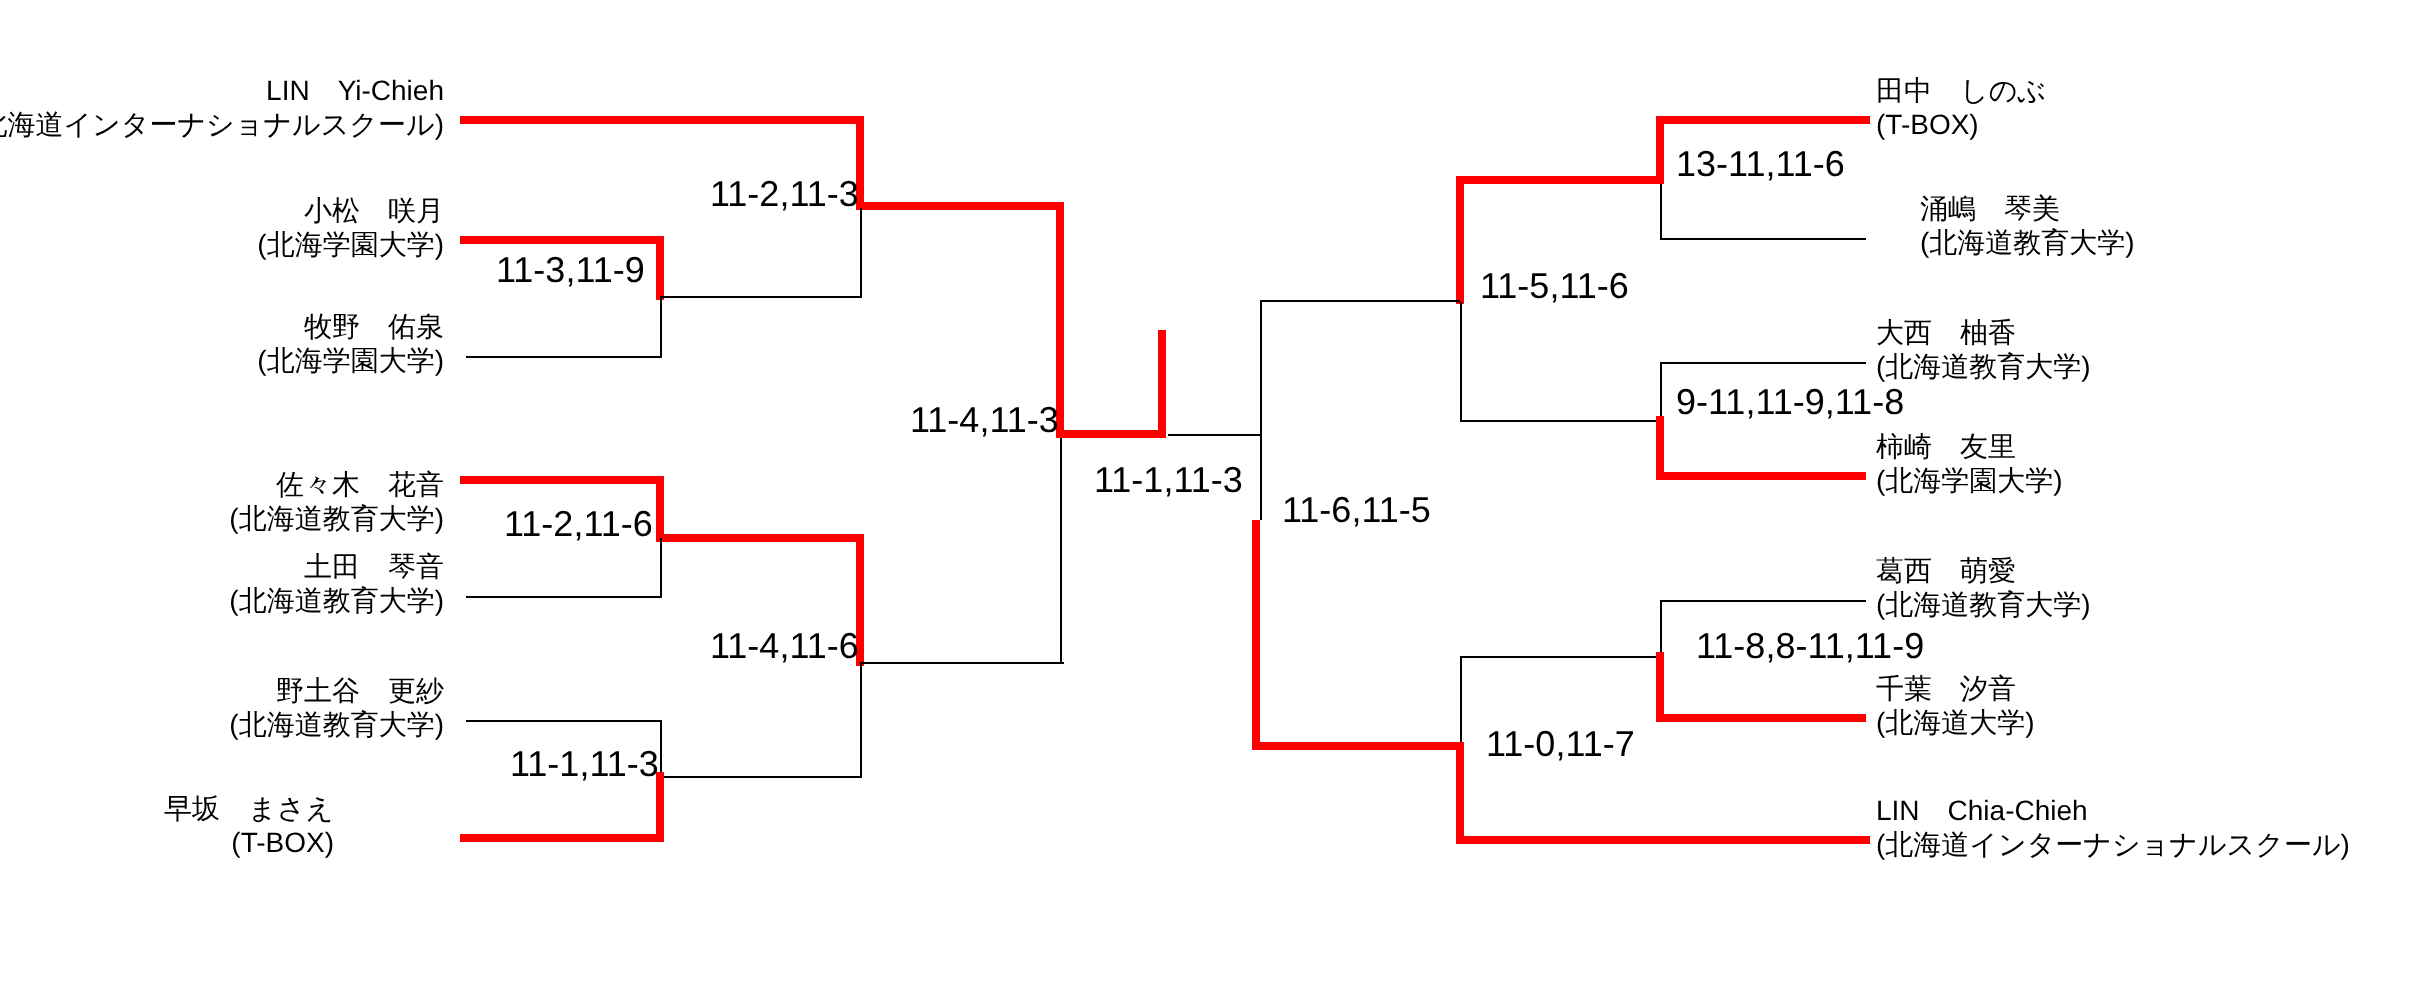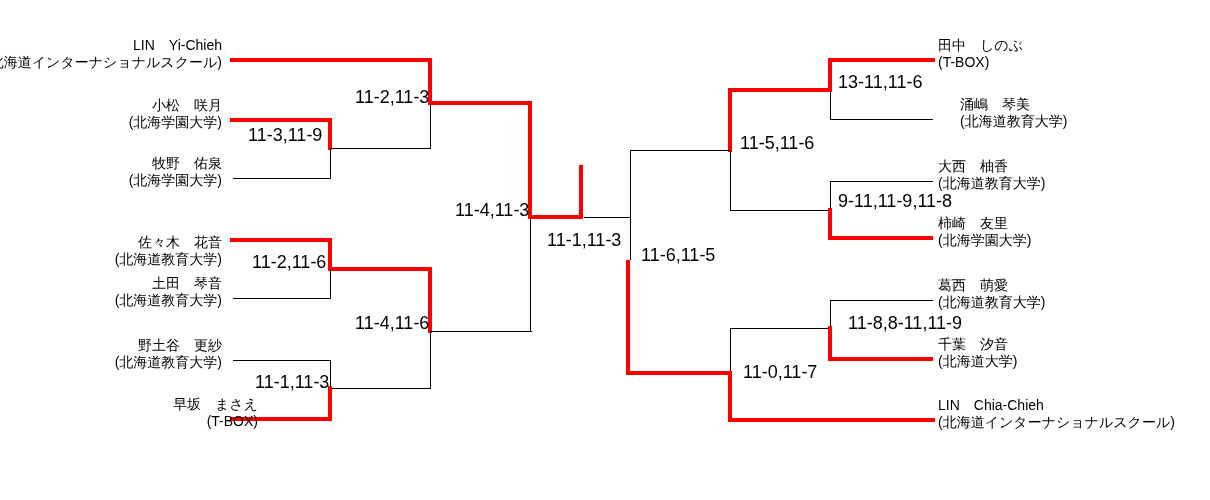--- a/index.html
+++ b/index.html
@@ -99,21 +99,21 @@
       <div>(北海道教育大学)</div>
     </div>
     <div class="player left" style="top: 275px; right: 988px;">
       <div>土田　琴音</div>
       <div>(北海道教育大学)</div>
     </div>
     <div class="player left" style="top: 337px; right: 988px;">
       <div>野土谷　更紗</div>
       <div>(北海道教育大学)</div>
     </div>
-    <div class="player left" style="top: 396px; right: 952px;">
+    <div class="player left" style="top: 396px; right: 1043px;">
       <div>早坂　まさえ</div>
       <div>(T-BOX)</div>
     </div>
     <div class="player right" style="top: 37px; left: 938px;">
       <div>田中　しのぶ</div>
       <div>(T-BOX)</div>
     </div>
     <div class="player right" style="top: 96px; left: 960px;">
       <div>涌嶋　琴美</div>
       <div>(北海道教育大学)</div>

